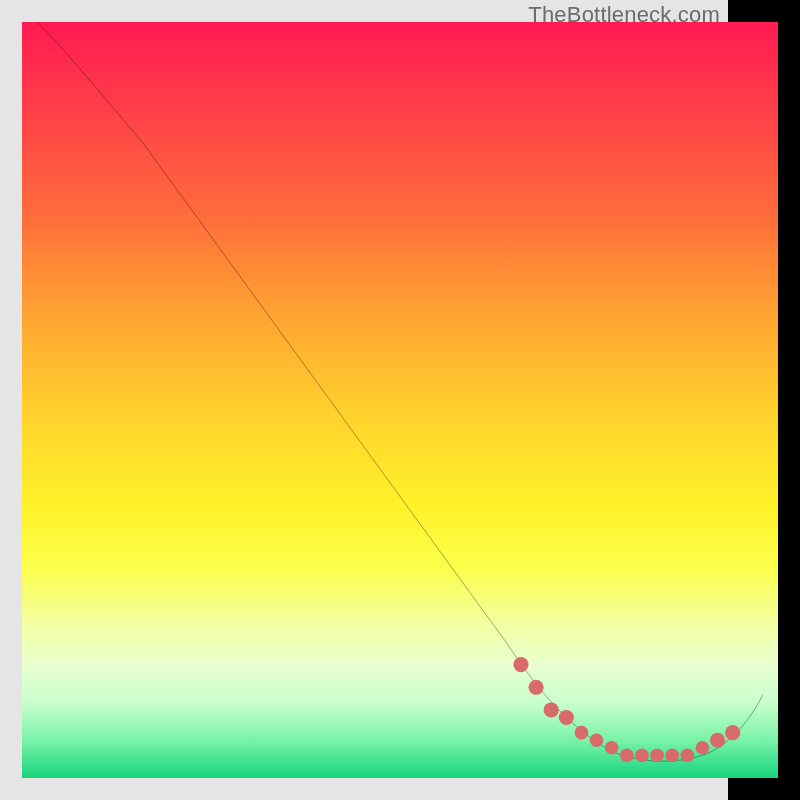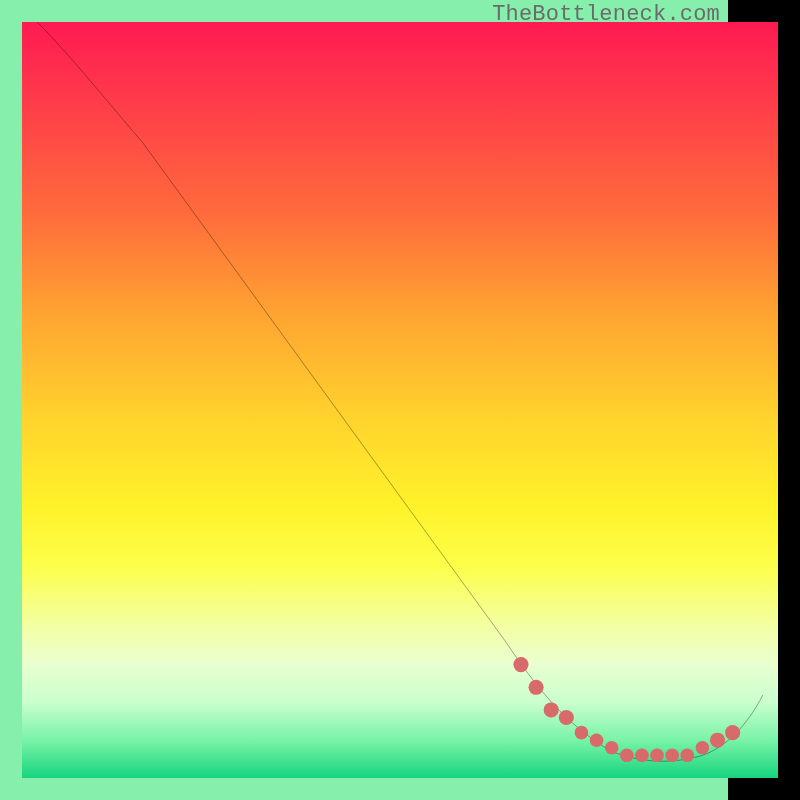--- a/index.html
+++ b/index.html
@@ -8,22 +8,21 @@
     width: 800px;
     height: 800px;
     background: #000;
     font-family: Arial, Helvetica, sans-serif;
     overflow: hidden;
   }
   .frame {
     position: relative;
     width: 728px;
     height: 800px;
-    background: #86efac;
-    font-family: Liberation Mono, monospace;
+    background: #e5e5e5;
   }
   .watermark {
     position: absolute;
     top: 2px;
     right: 8px;
     color: #6b6b6b;
     font-size: 22px;
     font-weight: 400;
     letter-spacing: 0.2px;
   }

